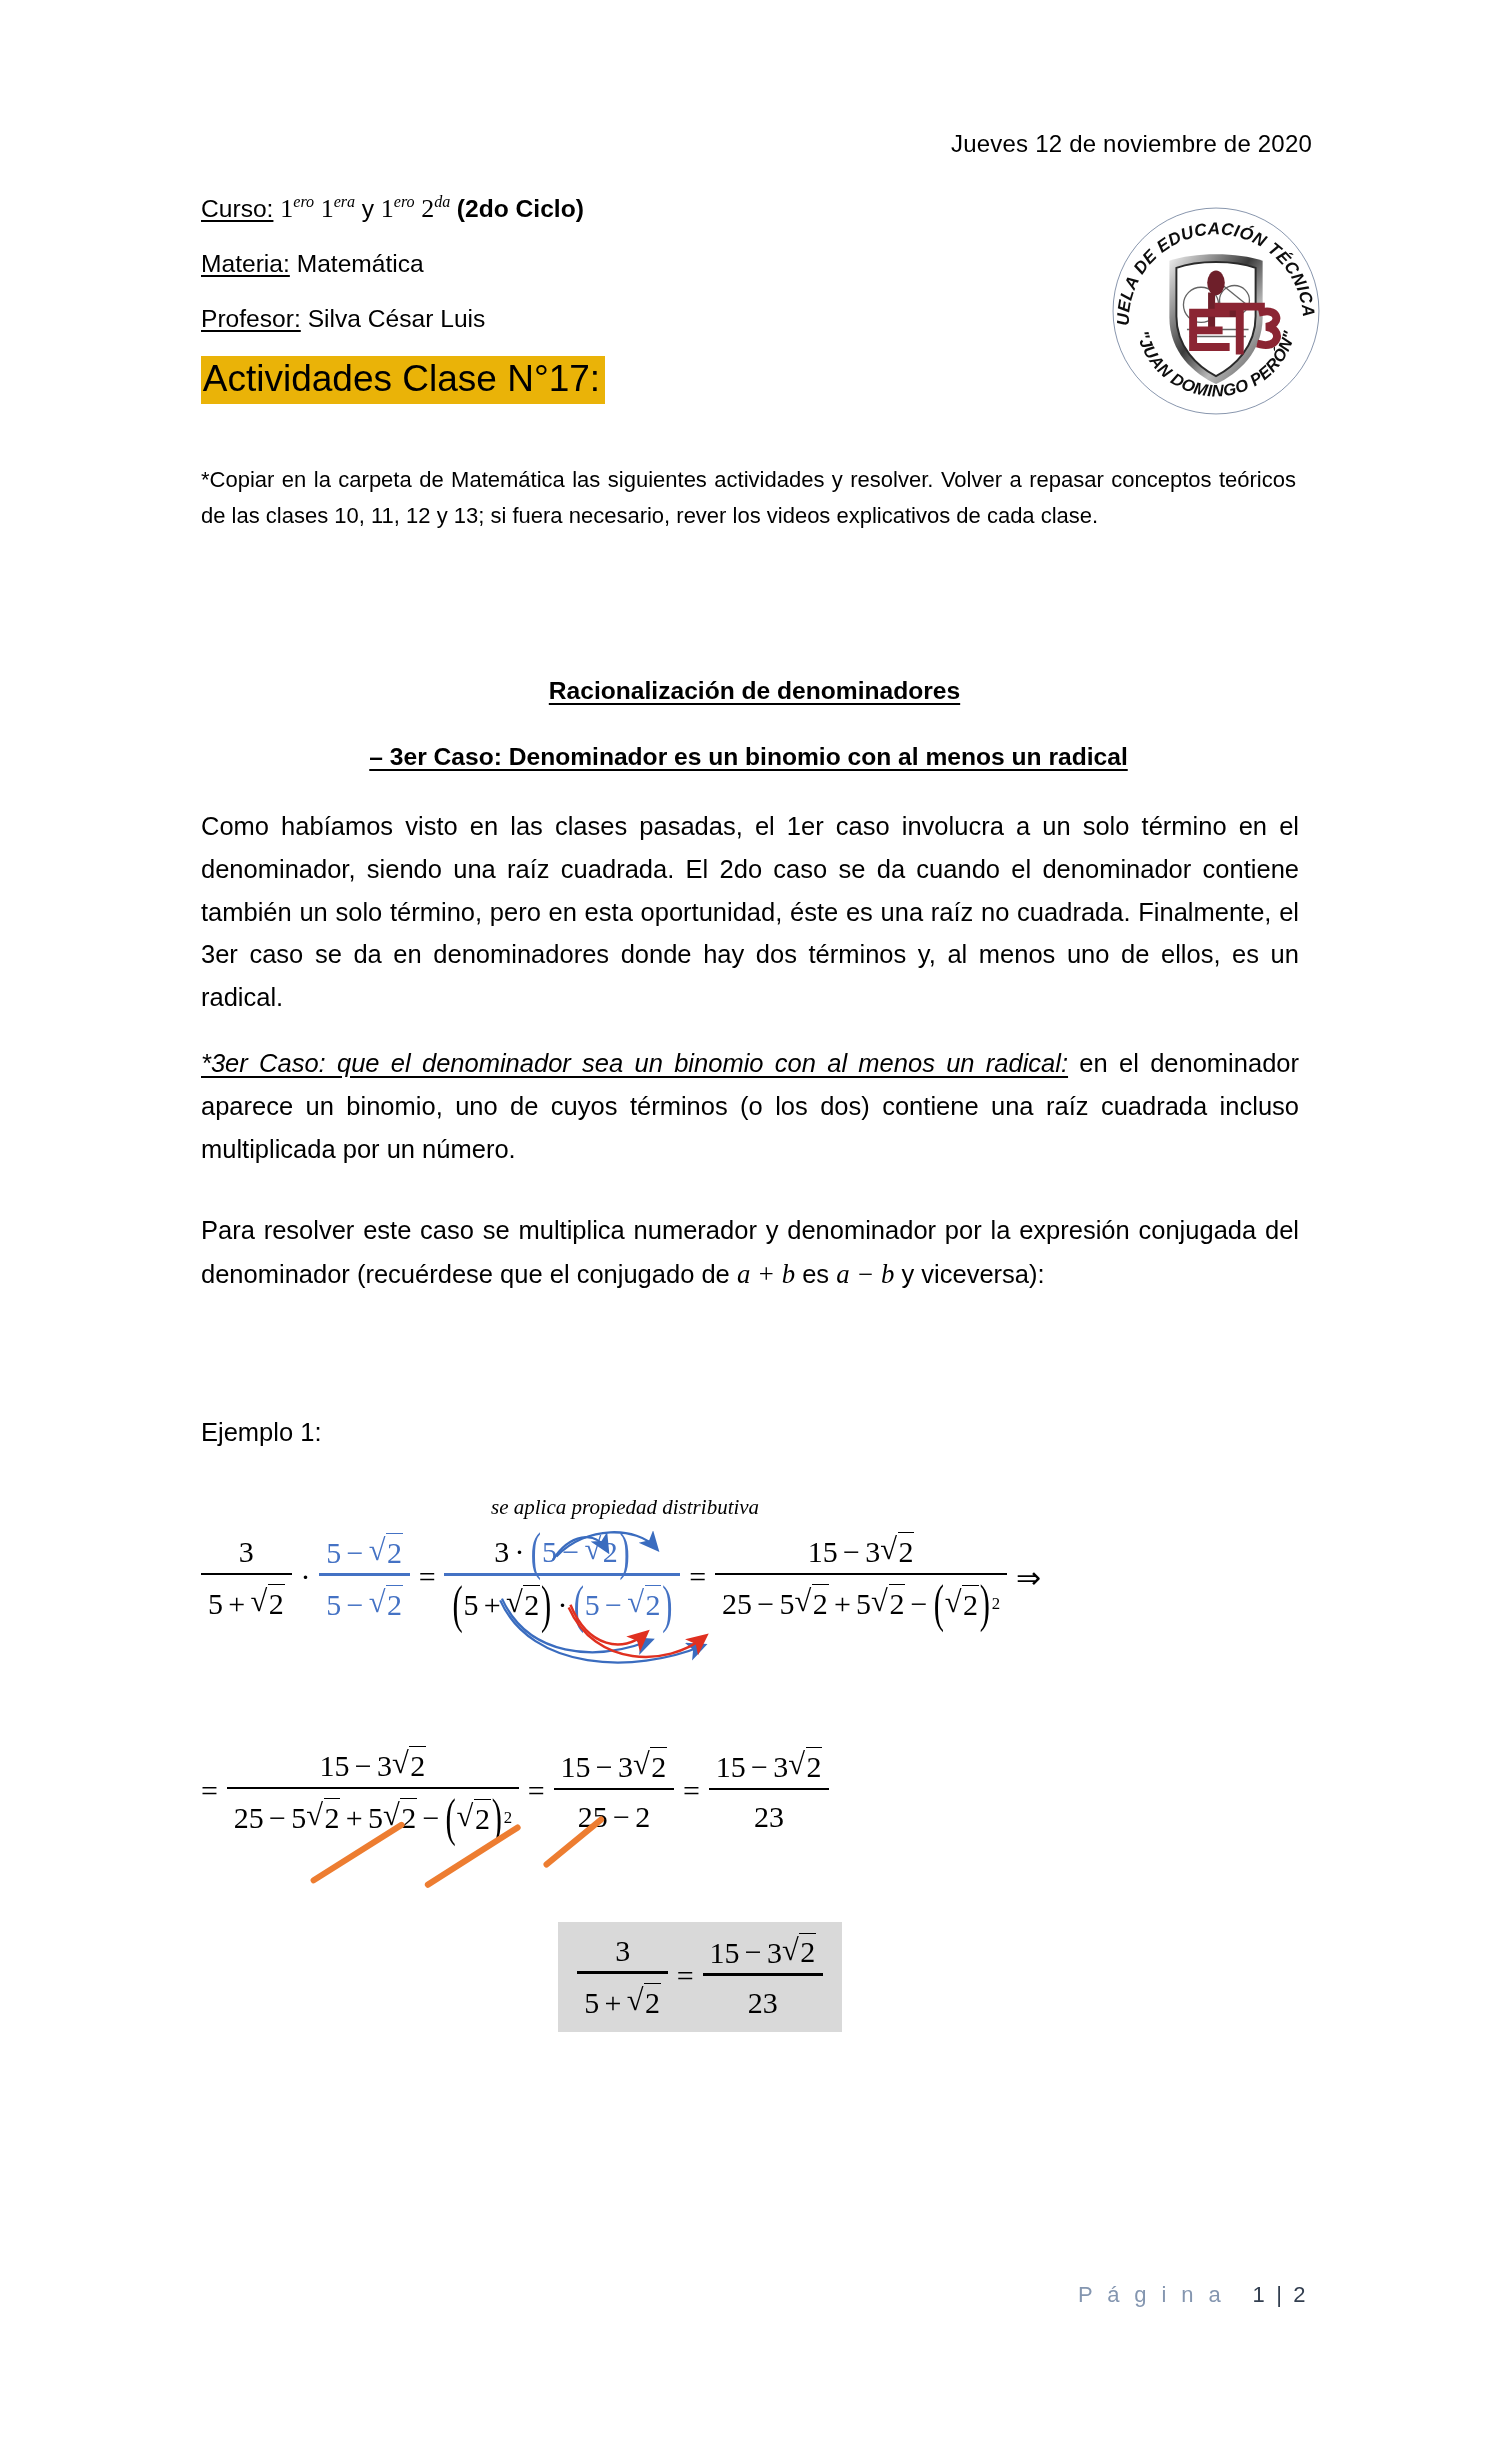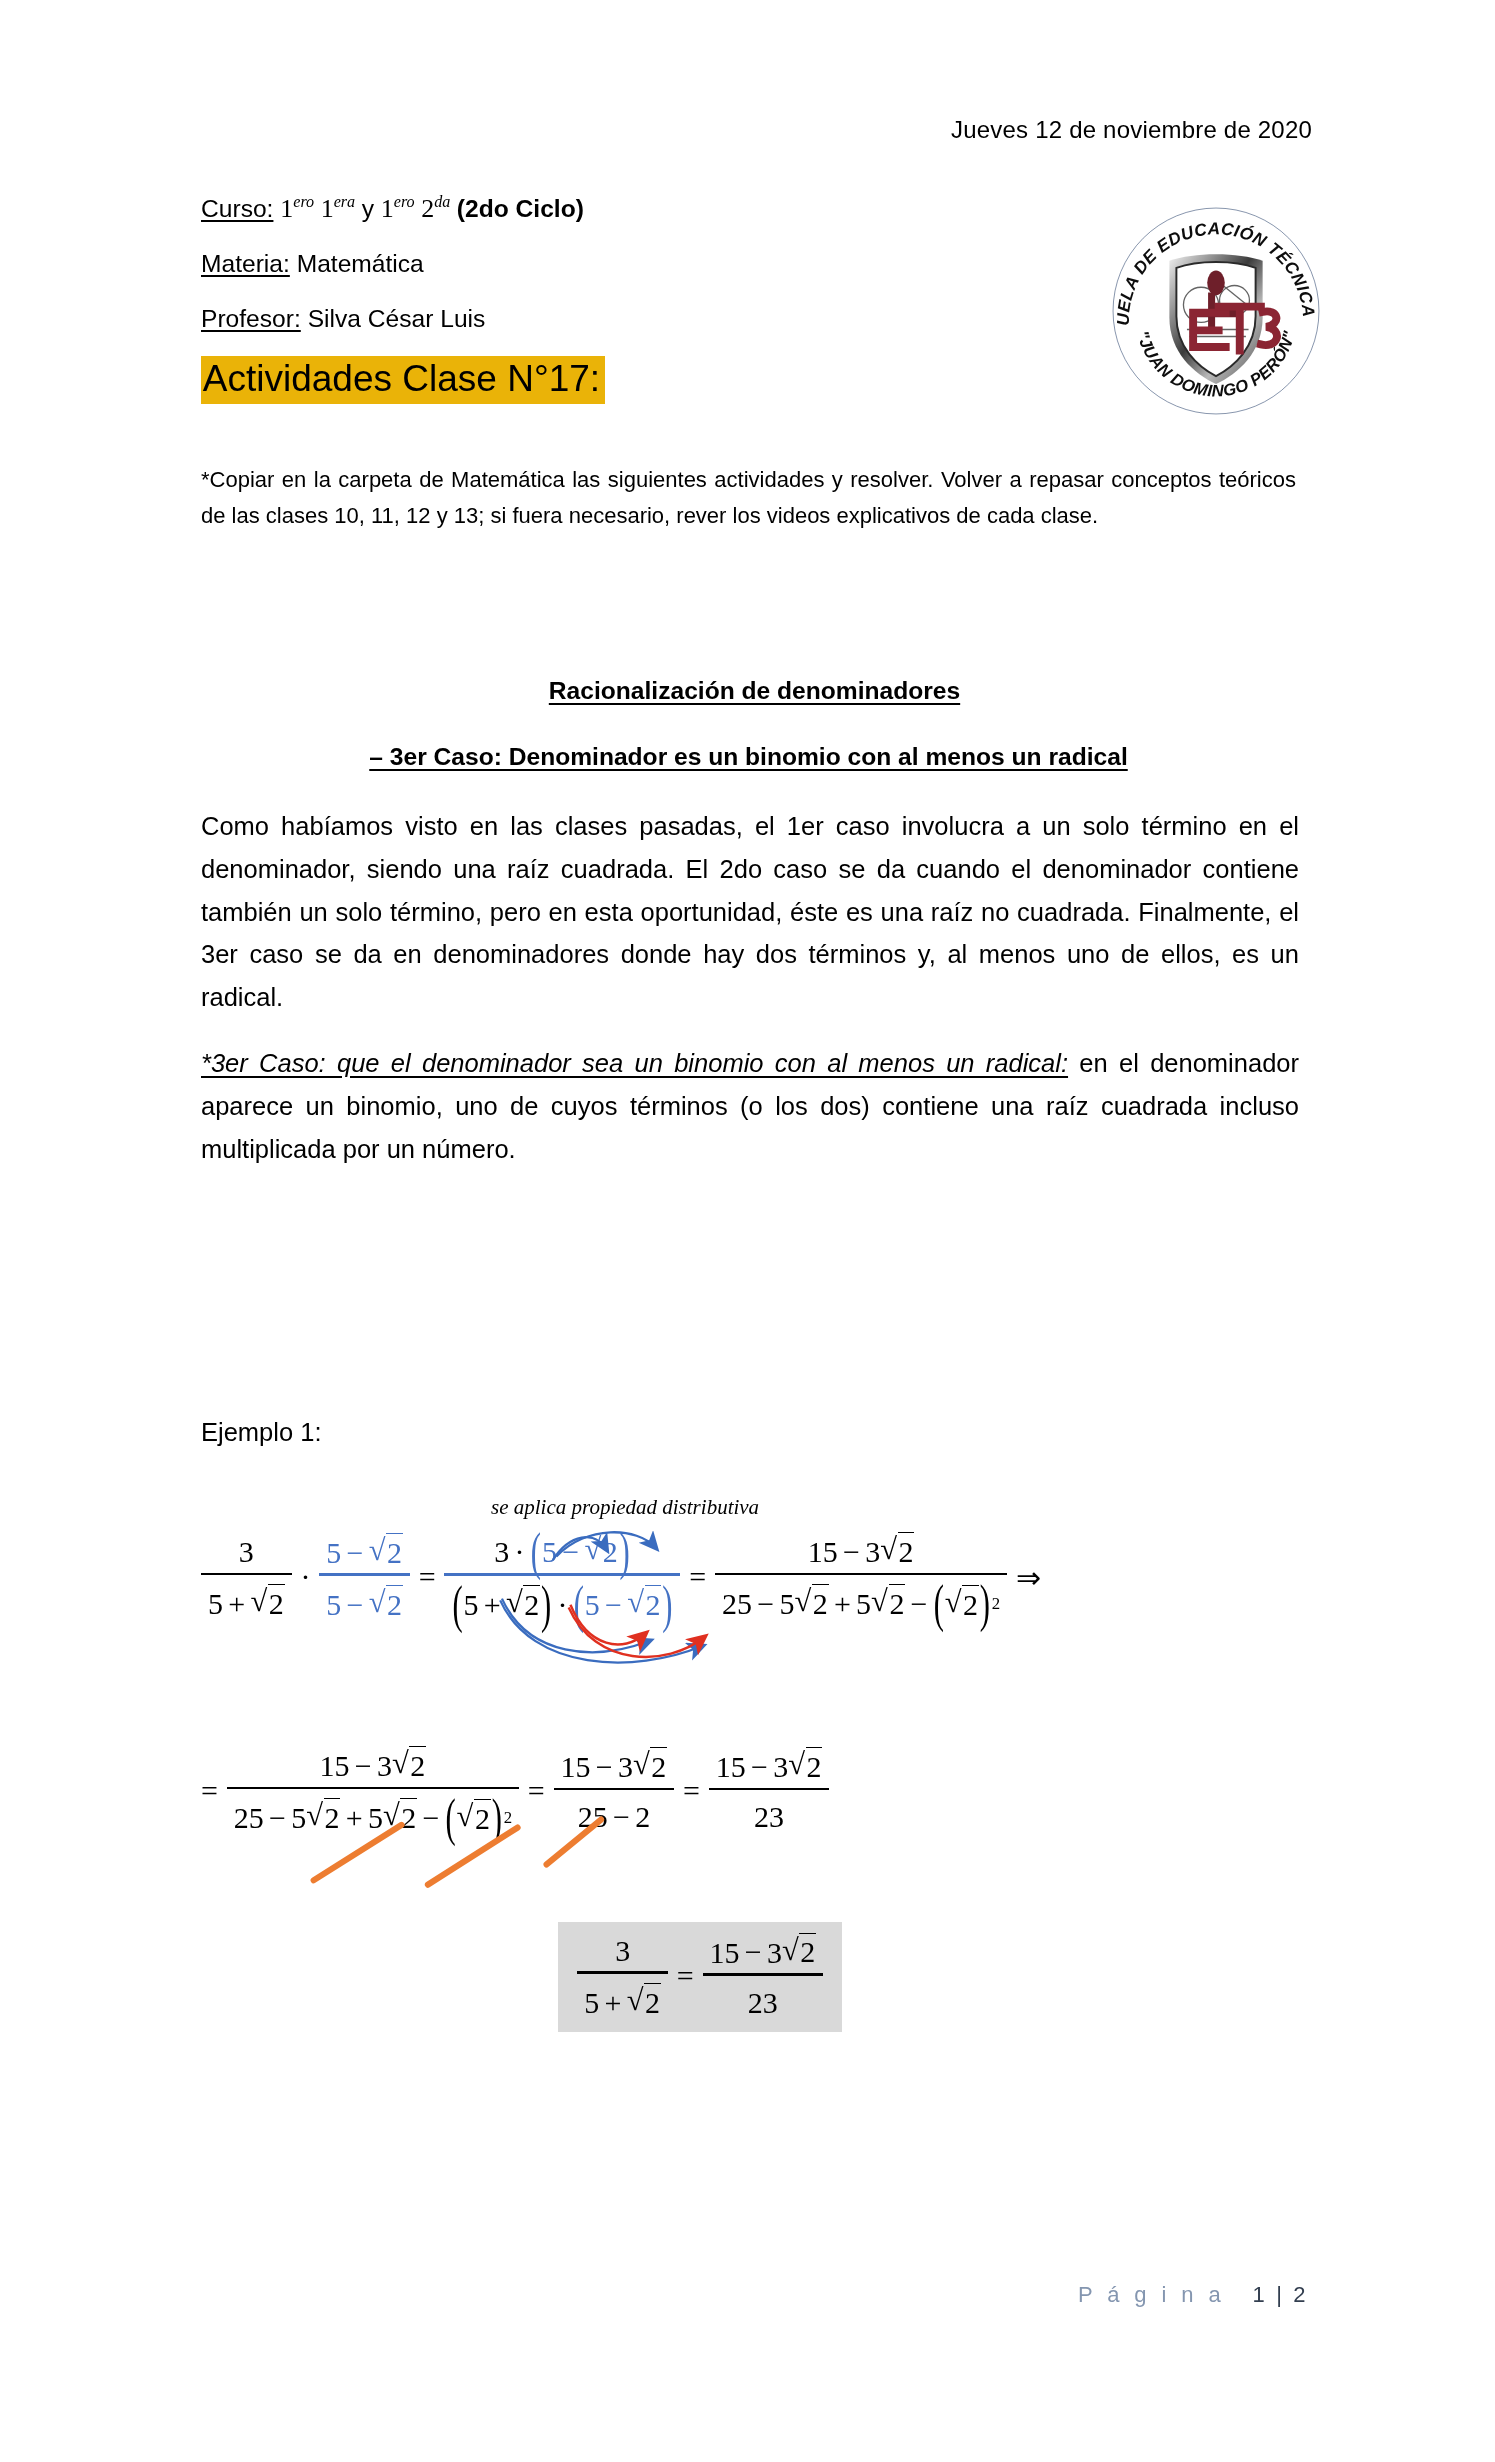--- a/index.html
+++ b/index.html
@@ -18,21 +18,21 @@
 
   .page {
     position: absolute;
     inset: 0;
     padding: 0;
   }
 
   
   .date-line {
     position: absolute;
-    top: 116px;
+    top: 130px;
     left: 0;
     right: 183px;
     text-align: right;
     font-size: 24px;
     letter-spacing: 0.2px;
   }
 
   .meta-block {
     position: absolute;
     top: 192px;
@@ -348,20 +348,23 @@
 
   <div class="sec-title">Racionalización de denominadores</div>
   <div class="sec-sub">– 3er Caso: Denominador es un binomio con al menos un radical</div>
 
   <div class="body-par" id="par-1">Como habíamos visto en las clases pasadas, el 1er caso involucra a un solo término en el denominador, siendo una raíz cuadrada. El 2do caso se da cuando el denominador contiene también un solo término, pero en esta oportunidad, éste es una raíz no cuadrada. Finalmente, el 3er caso se da en denominadores donde hay dos términos y, al menos uno de ellos, es un radical.</div>
 
   <div class="body-par" id="par-2">
     <span class="emph-lead">*3er Caso: que el denominador sea un binomio con al menos un radical:</span><span> en el denominador aparece un binomio, uno de cuyos términos (o los dos) contiene una raíz cuadrada incluso multiplicada por un número.</span>
   </div>
 
+  <div class="body-par" id="par-3">
+    <span>Para resolver este caso se multiplica numerador y denominador por la expresión conjugada del denominador (recuérdese que el conjugado de </span><span class="mathvar">a + b</span><span> es </span><span class="mathvar">a − b</span><span> y viceversa):</span>
+  </div>
 
   <div class="ejemplo">Ejemplo 1:</div>
 
   <div id="eq1">
 
     <div class="annot">se aplica propiedad distributiva</div>
 
     <div class="mrow math">
 
       <span class="frac">

